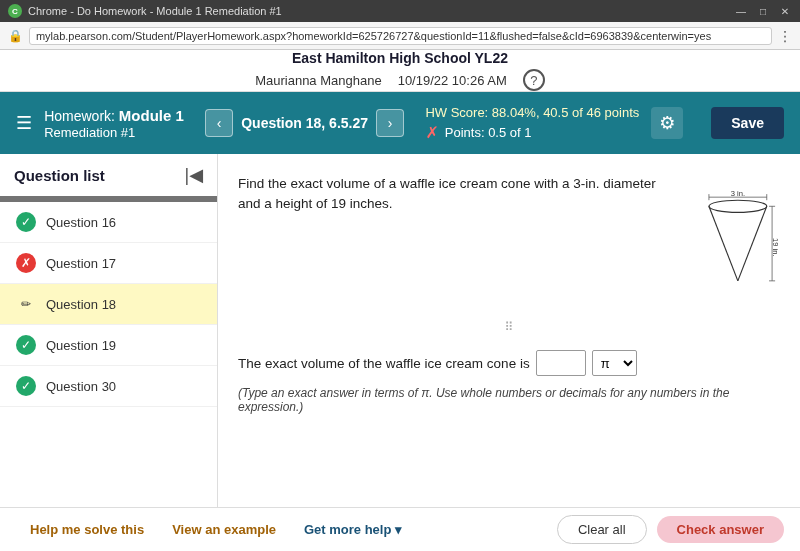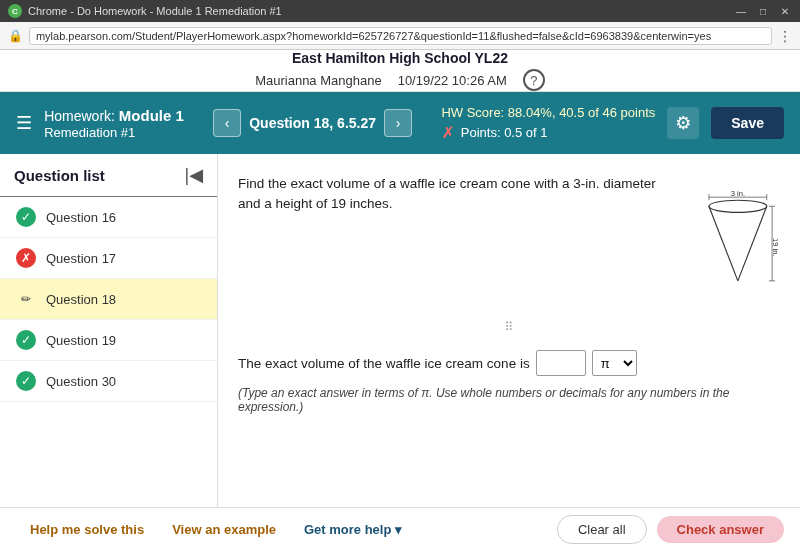--- a/index.html
+++ b/index.html
@@ -110,20 +110,21 @@
     }
     .save-btn {
       background: #1a3a5c;
       color: white;
       border: none;
       border-radius: 4px;
       padding: 8px 20px;
       font-size: 14px;
       font-weight: 600;
       cursor: pointer;
+      margin-left: 16px;
     }
 
     
     .main-content {
       display: flex;
       height: calc(551px - 22px - 28px - 42px - 62px - 44px);
     }
 
     
     .sidebar {
@@ -131,21 +132,21 @@
       background: white;
       border-right: 1px solid #ddd;
       overflow-y: auto;
       flex-shrink: 0;
     }
     .sidebar-header {
       display: flex;
       align-items: center;
       justify-content: space-between;
       padding: 10px 14px;
-      border-bottom: 1px solid #737373;
+      border-bottom: 6px solid #737373;
     }
     .sidebar-title { font-size: 15px; font-weight: 600; color: #1a1a2e; }
     .collapse-icon { font-size: 18px; color: #555; cursor: pointer; }
 
     .question-item {
       display: flex;
       align-items: center;
       gap: 10px;
       padding: 10px 16px;
       font-size: 13px;

